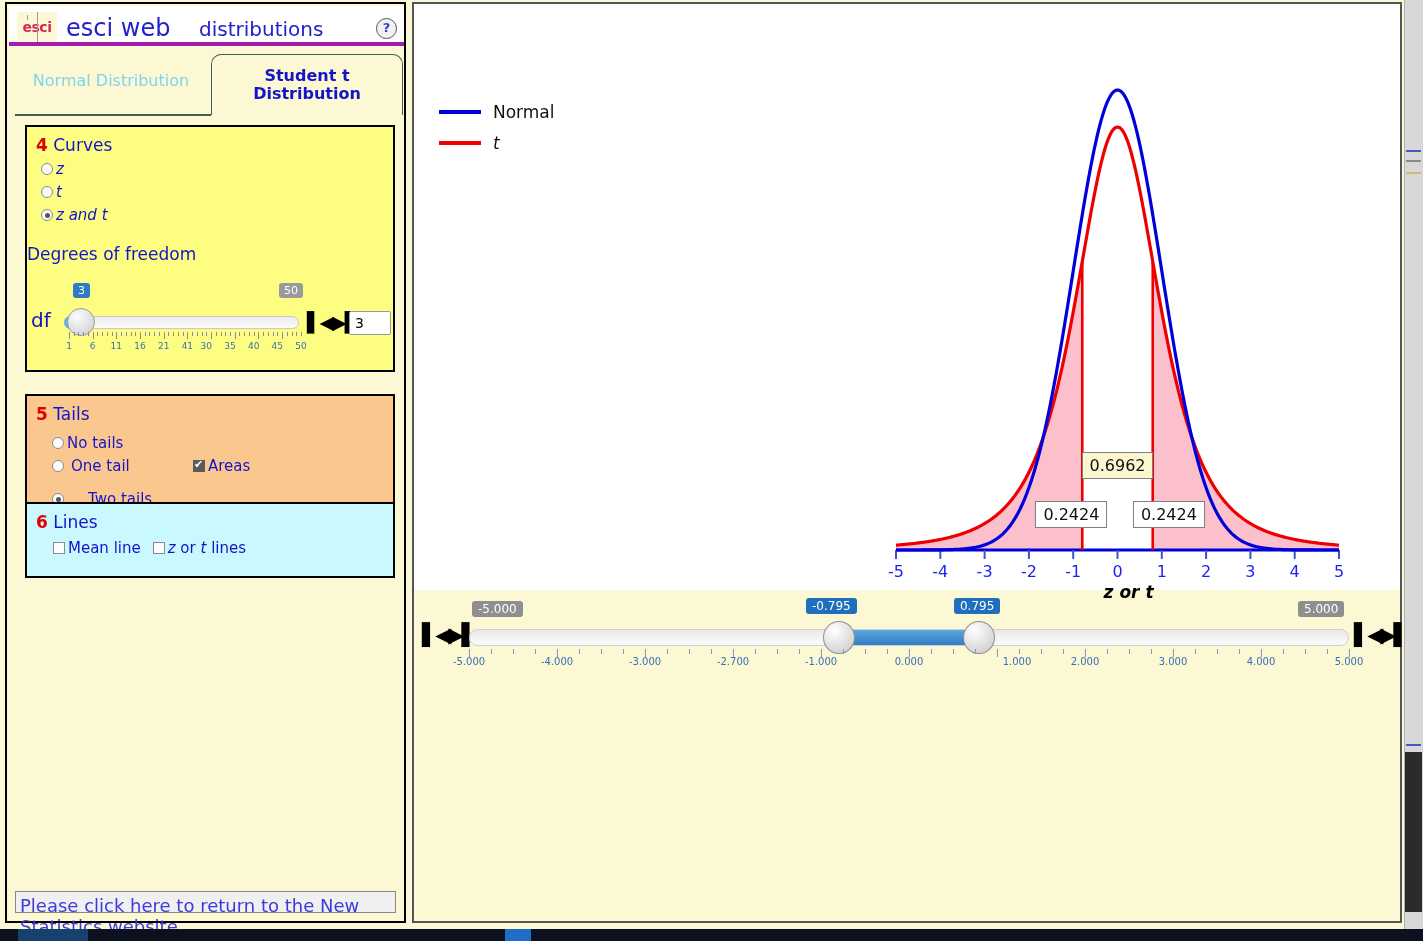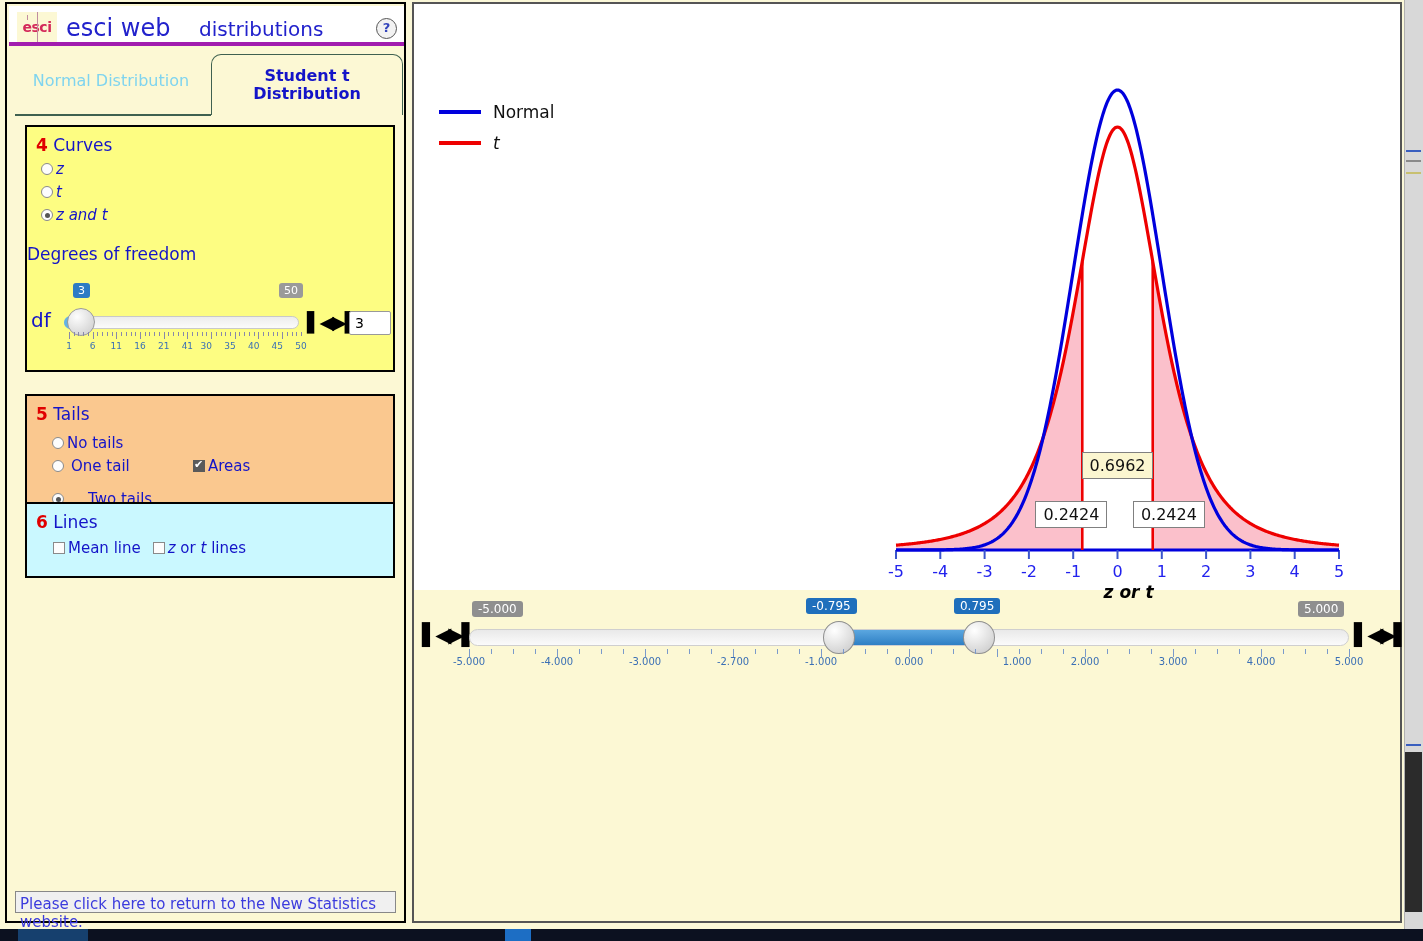--- a/index.html
+++ b/index.html
@@ -106,21 +106,21 @@
   }
   .df-ticks{position:absolute;left:38px;top:49px;width:232px;height:9px;}
   .df-ticks i{position:absolute;top:0;width:1px;height:6px;background:#88a;display:block;}
   .df-ticklabs{position:absolute;left:38px;top:58px;width:232px;height:12px;}
   .df-ticklabs span{position:absolute;font-size:9px;color:#3a6fb5;transform:translateX(-50%);}
   .lines-row{position:absolute;left:26px;top:35px;display:flex;align-items:center;gap:3px;color:#1414c8;font-size:15px;}
 
   .footer-link{
     position:absolute;left:8px;bottom:8px;width:381px;height:22px;
     background:#f0f0f0;border:1px solid #888;box-sizing:border-box;
-    color:#3b3bdd;font-size:15px;padding:3px 0 0 4px;cursor:pointer;
+    color:#3b3bdd;font-size:18px;padding:3px 0 0 4px;cursor:pointer;
   }
 
   
   .right-panel{
     position:absolute;left:412px;top:2px;width:990px;height:921px;
     background:#fcf8d4;border:2px solid #555;box-sizing:border-box;
   }
   .chart-area{
     position:absolute;left:0px;top:0px;width:986px;height:586px;background:#ffffff;
   }

